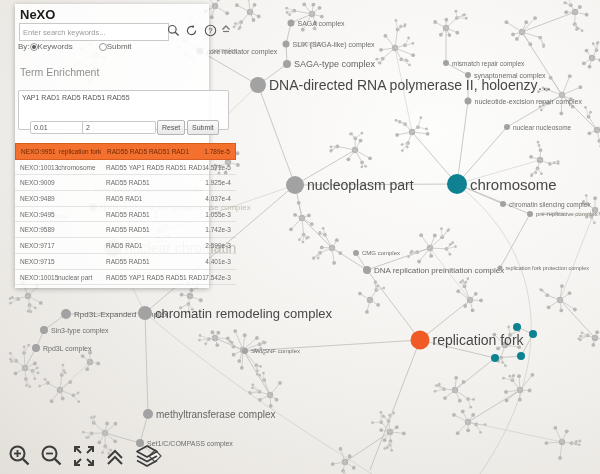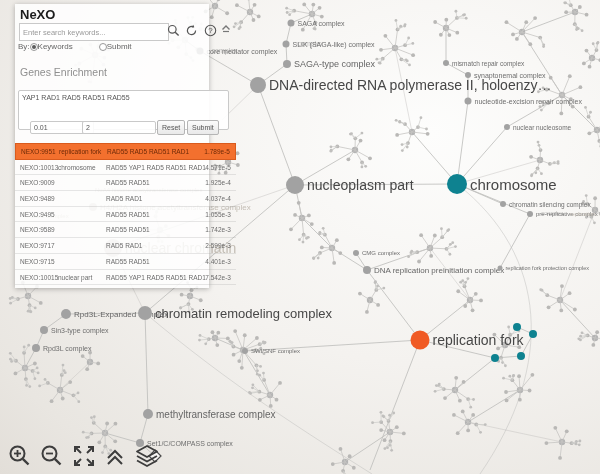--- a/index.html
+++ b/index.html
@@ -1291,21 +1291,21 @@
 
     <div class="radio-row">
       <span>By:</span>
       <input type="radio" name="by" checked="" style="">
       <span>Keywords</span>
       <span class="gap"></span>
       <input type="radio" name="by" style="">
       <span>Submit</span>
     </div>
 
-    <div class="section-heading">Genes Enrichment</div>
+    <div class="section-heading">Term Enrichment</div>
 
     <textarea id="queryBox" style="">YAP1 RAD1 RAD5 RAD51 RAD55</textarea>
 
     <input class="small-input" id="pvalInput" type="text" value="0.01" style="">
     <input class="small-input" id="minInput" type="text" value="2" style="">
     <button class="btn" id="resetBtn">Reset</button>
     <button class="btn" id="submitBtn">Submit</button>
 
     <div id="resultTable">
         <div class="trow selected">

